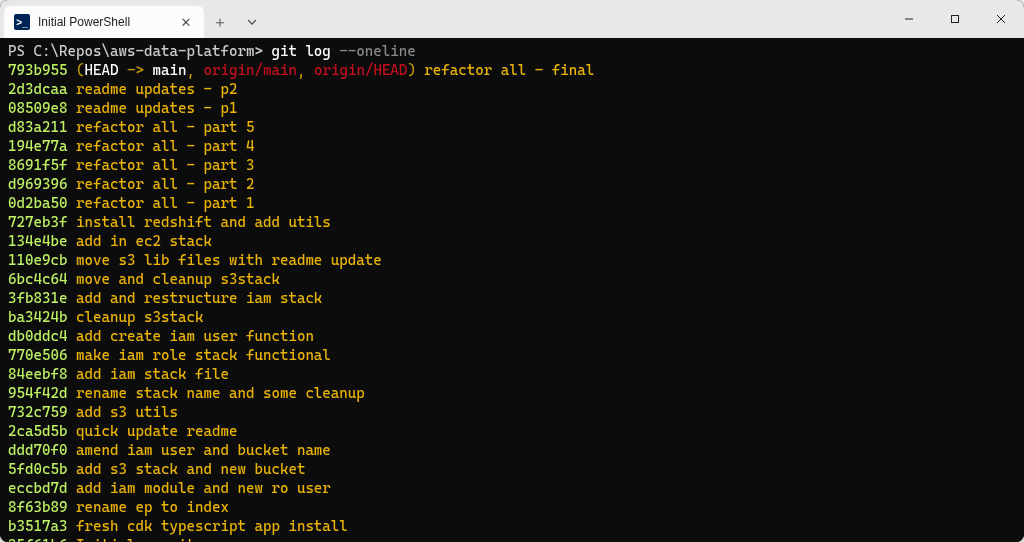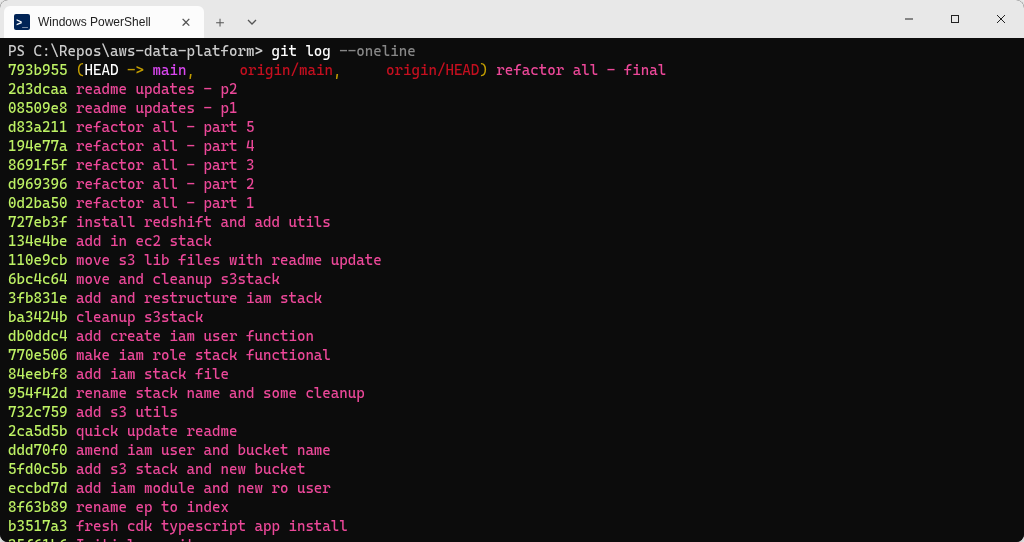--- a/index.html
+++ b/index.html
@@ -91,34 +91,34 @@
     white-space: pre;
     overflow: hidden;
   }
   .line { display:block; }
   .prompt-path { color: #cccccc; }
   .cmd { color: #ffffff; }
   .flag { color: #878787; }
   .hash { color: #bef264; }
   .paren { color: #c19c00; }
   .headlbl { color: #ffffff; }
-  .branch-local { color: #d946ef; }
-  .branch-remote { color: #c50f1f; margin-left: 36px; }
-  .msg { color: #ec4899; }
+  .branch-local { color: #ffffff; }
+  .branch-remote { color: #c50f1f; }
+  .msg { color: #eab308; }
 </style>
 </head>
 <body>
 
 <div class="window">
 
   <div class="titlebar">
     <div class="tab-strip">
       <div class="tab">
         <span class="ps-icon">&gt;_</span>
-        <span>Windows PowerShell</span>
+        <span>Initial PowerShell</span>
         <span class="close">✕</span>
       </div>
       <div class="newtab">＋</div>
       <div class="dropdown-btn">
         <svg viewBox="0 0 10 10" width="10" height="10">
             <path d="M1 3 L5 7 L9 3" fill="none" stroke="#555" stroke-width="1.3"></path>
           </svg>
       </div>
     </div>
     <div class="win-controls">

